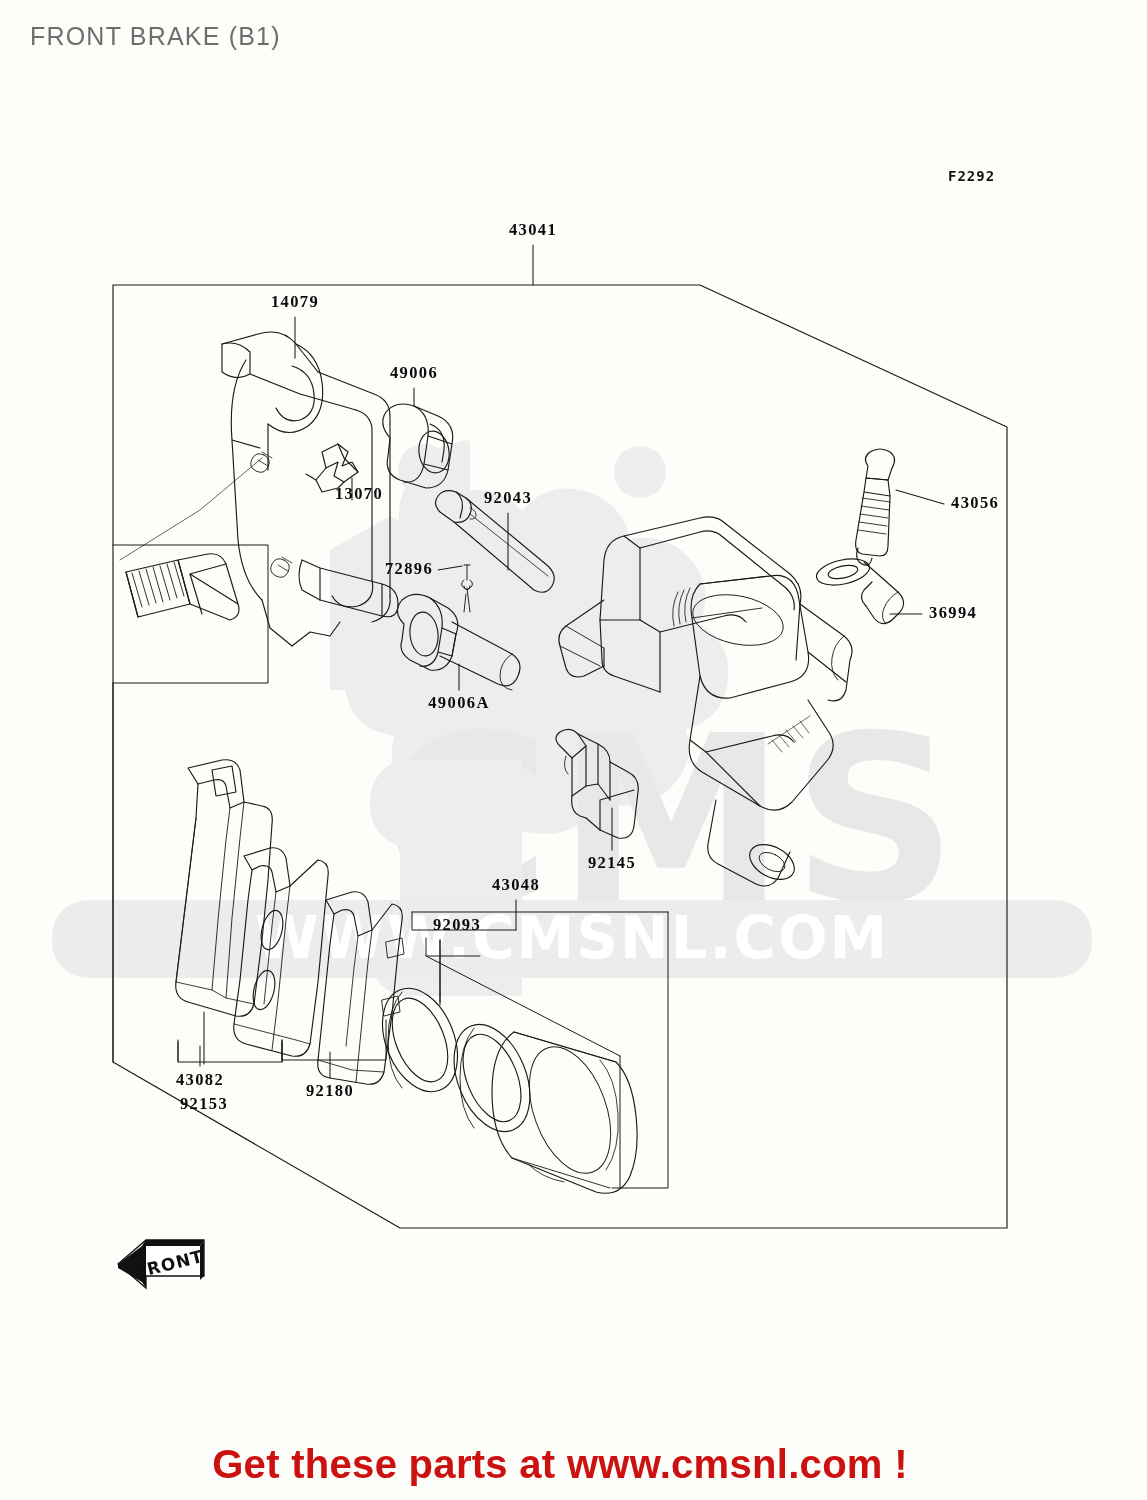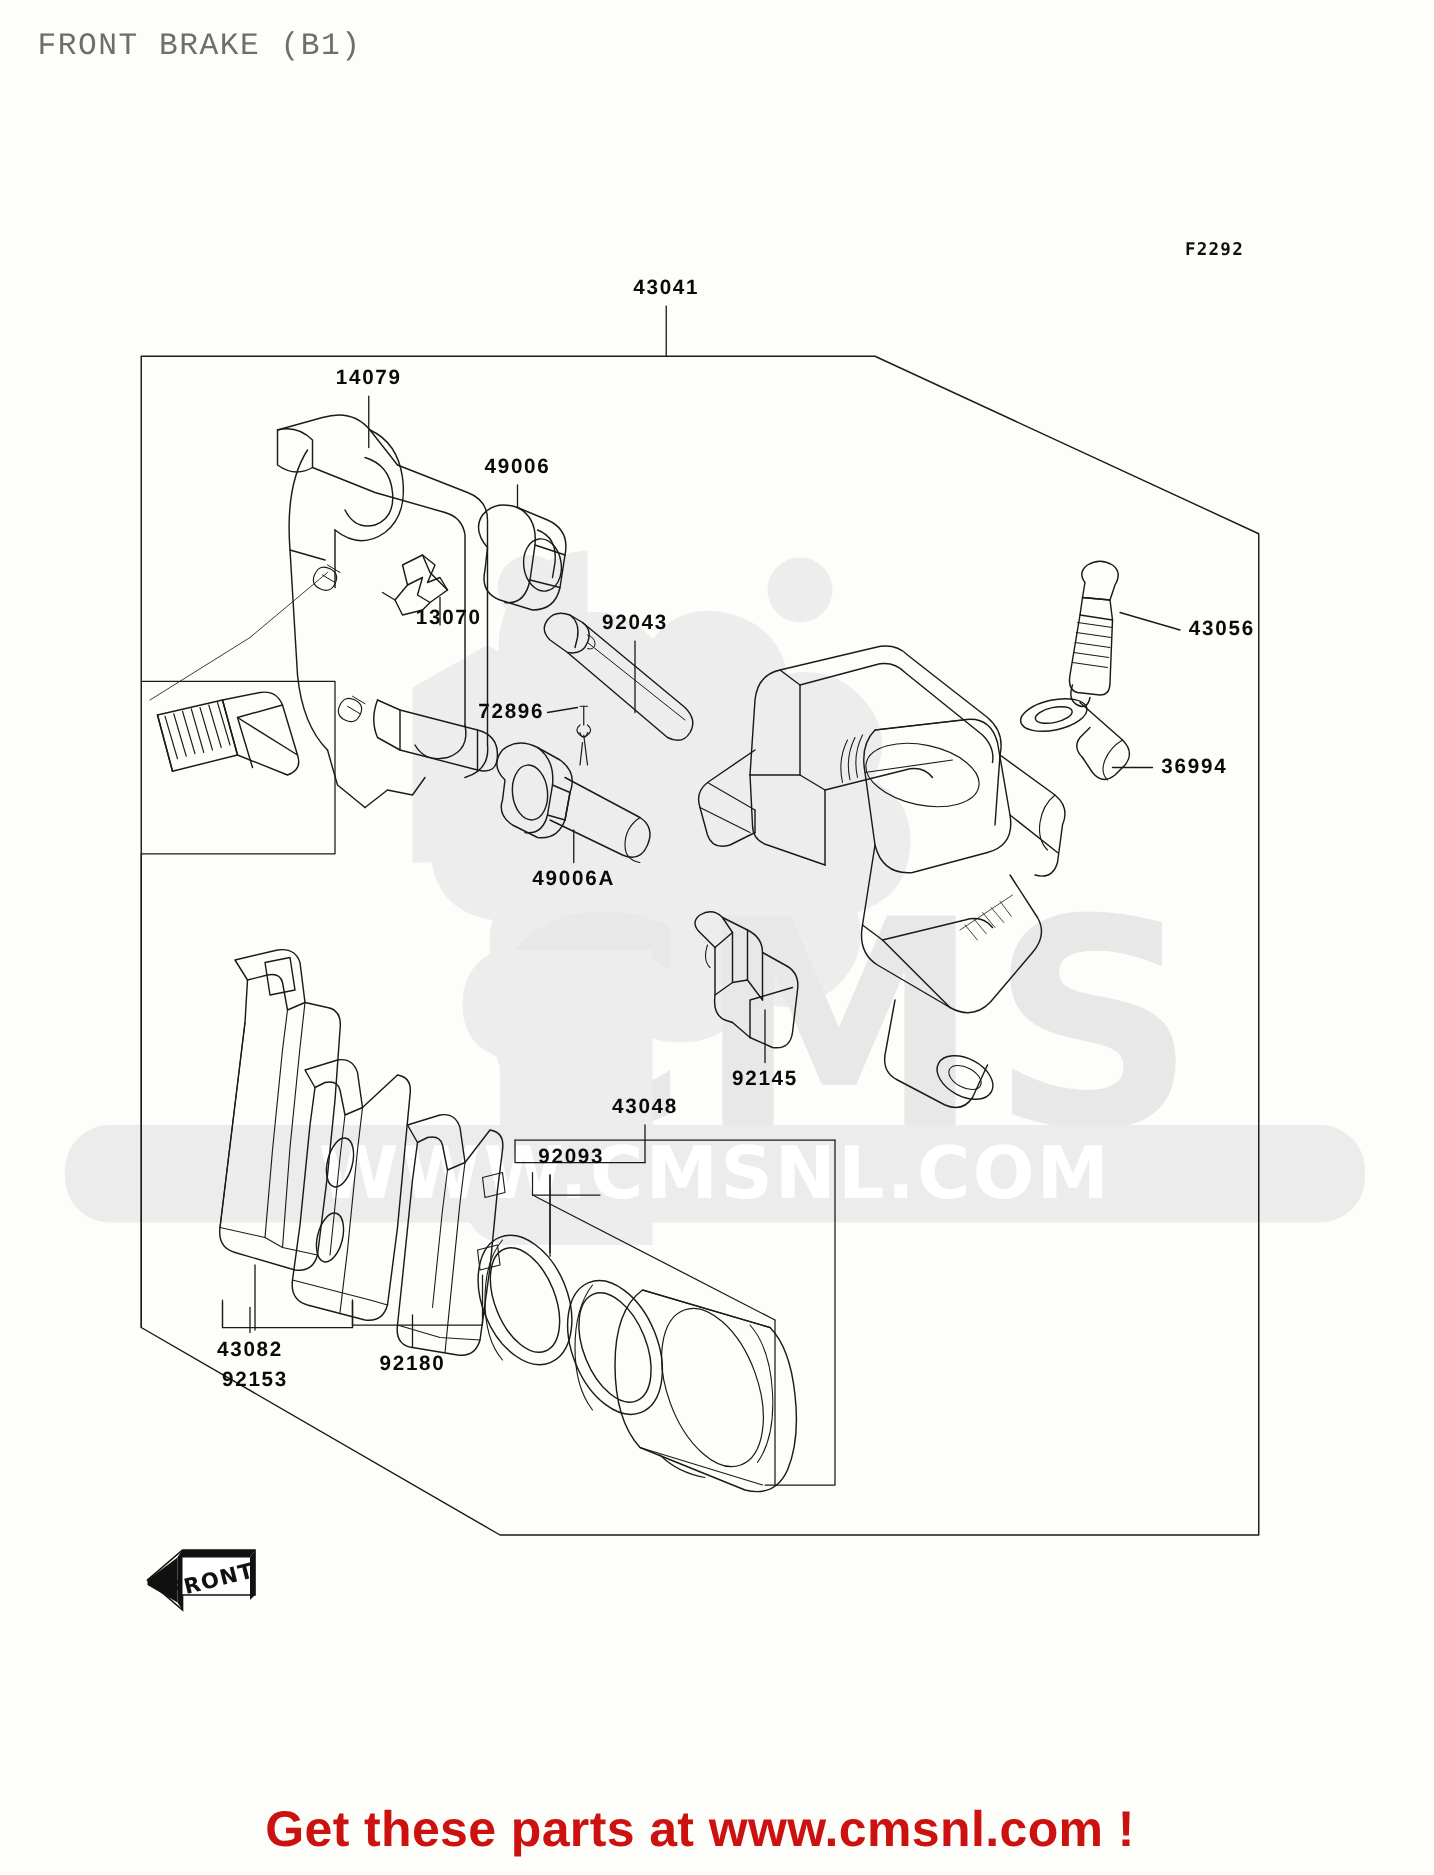--- a/index.html
+++ b/index.html
@@ -14,54 +14,53 @@
     height: 1500px;
     background: #fdfefa;
     overflow: hidden;
   }
   #page-title {
     position: absolute;
     left: 30px; top: 22px;
     font-size: 25px;
     letter-spacing: 1.2px;
     color: #6e6e6e;
-    font-family: Liberation Mono, monospace;
+    font-family: Liberation Sans, sans-serif;
     font-weight: 400;
     white-space: pre;
   }
   #fig-code {
     position: absolute;
     left: 948px; top: 168px;
     font-family: "DejaVu Sans Mono", monospace;
     font-size: 14px;
     font-weight: bold;
     letter-spacing: 1px;
     color: #111;
-    margin-top: 24px;
   }
   #footer-cta {
     position: absolute;
     left: 0; top: 1442px;
     width: 1120px;
     text-align: center;
     font-size: 40px;
     font-weight: bold;
     color: #cc1111;
     font-family: "Liberation Sans", sans-serif;
     letter-spacing: 0.3px;
   }
   .svg-layer {
     position: absolute;
     left: 0; top: 0;
     width: 1147px;
     height: 1500px;
   }
   .lbl {
     position: absolute;
-    font-family: Liberation Sans, sans-serif;
+    font-family: Liberation Serif, serif;
     font-size: 16.5px;
     font-weight: bold;
     letter-spacing: 1.4px;
     color: #0a0a0a;
     white-space: pre;
     line-height: 1;
   }
   .lbl.ctr { transform: translateX(-50%); }
   .front-badge {
     position: absolute;

